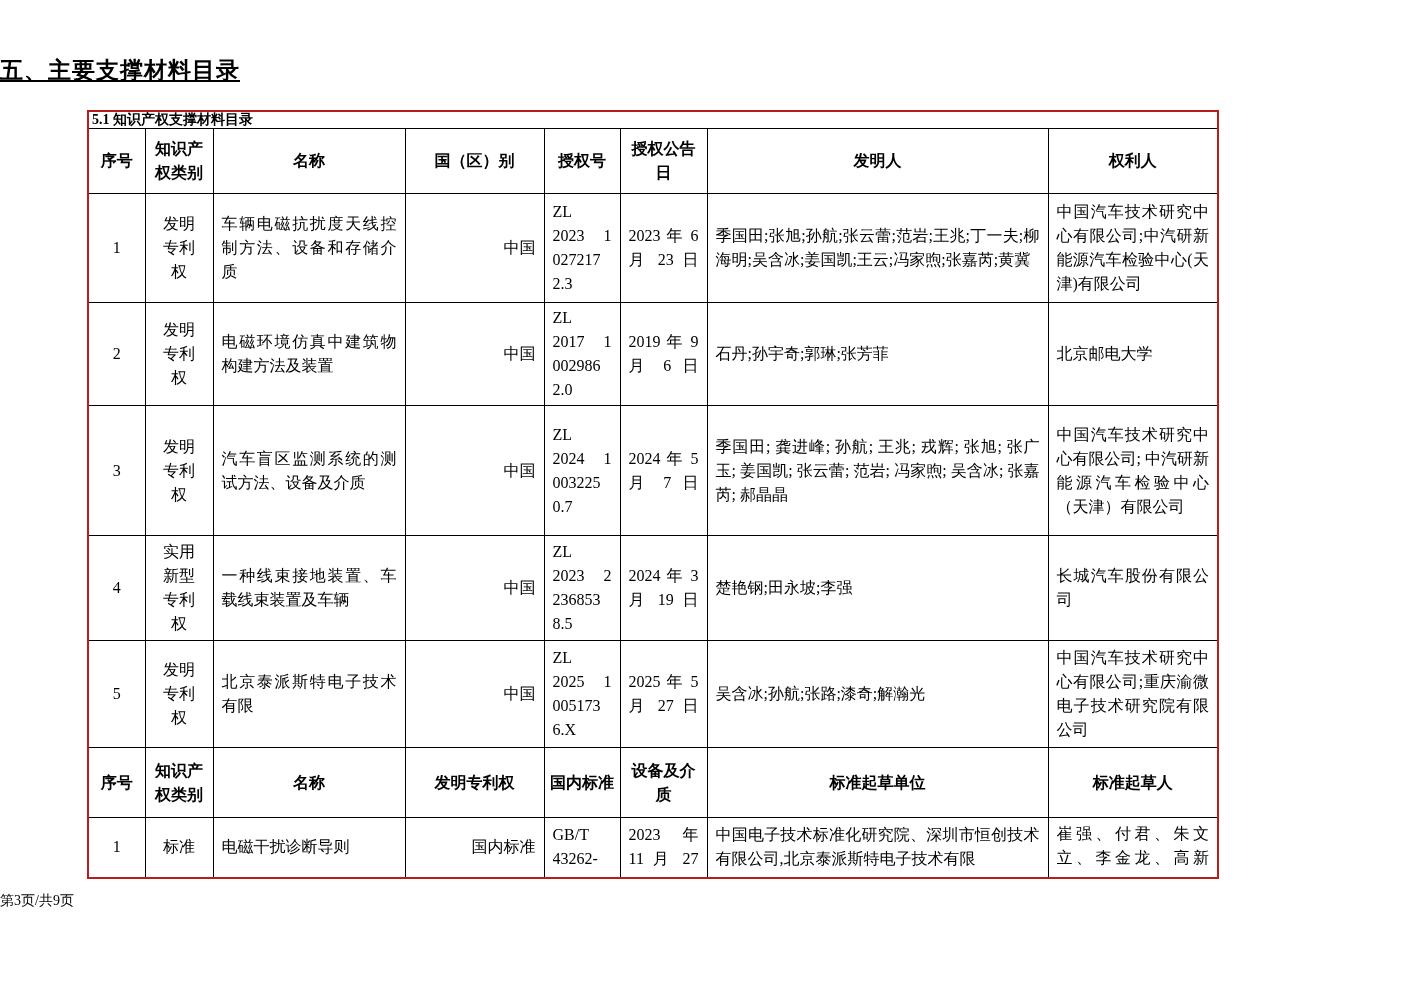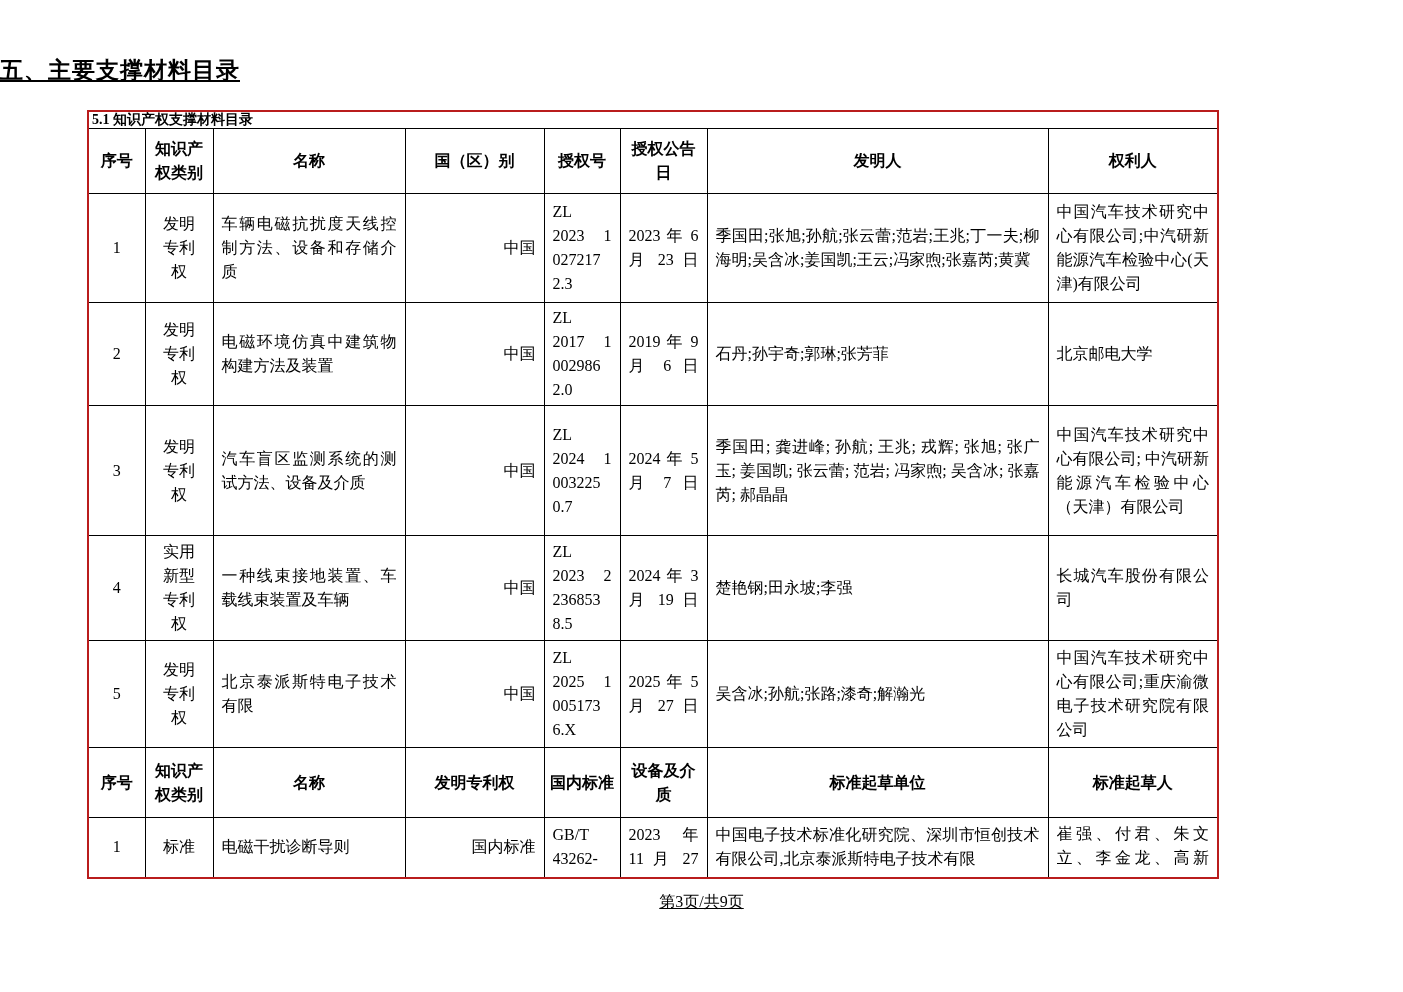--- a/index.html
+++ b/index.html
@@ -52,23 +52,22 @@
   .c-auth, .c-date {
     white-space:pre-wrap;
     text-align:justify;
     text-align-last:justify;
     padding:3px 8px;
   }
   .c-inv, .c-own, .c-units, .c-draft { text-align:justify; }
   .clip { max-height:50px; overflow:hidden; }
   .page-footer {
     margin-top:13px;
-    text-align:center;
-    font-size:16px;
-    text-decoration:underline;
+    text-align:left;
+    font-size:14px;
   }
 </style>
 </head>
 <body>
 
 <div class="page-title">五、主要支撑材料目录</div>
 
 <table class="doc-table">
   <colgroup>
     <col style="width:57px">

